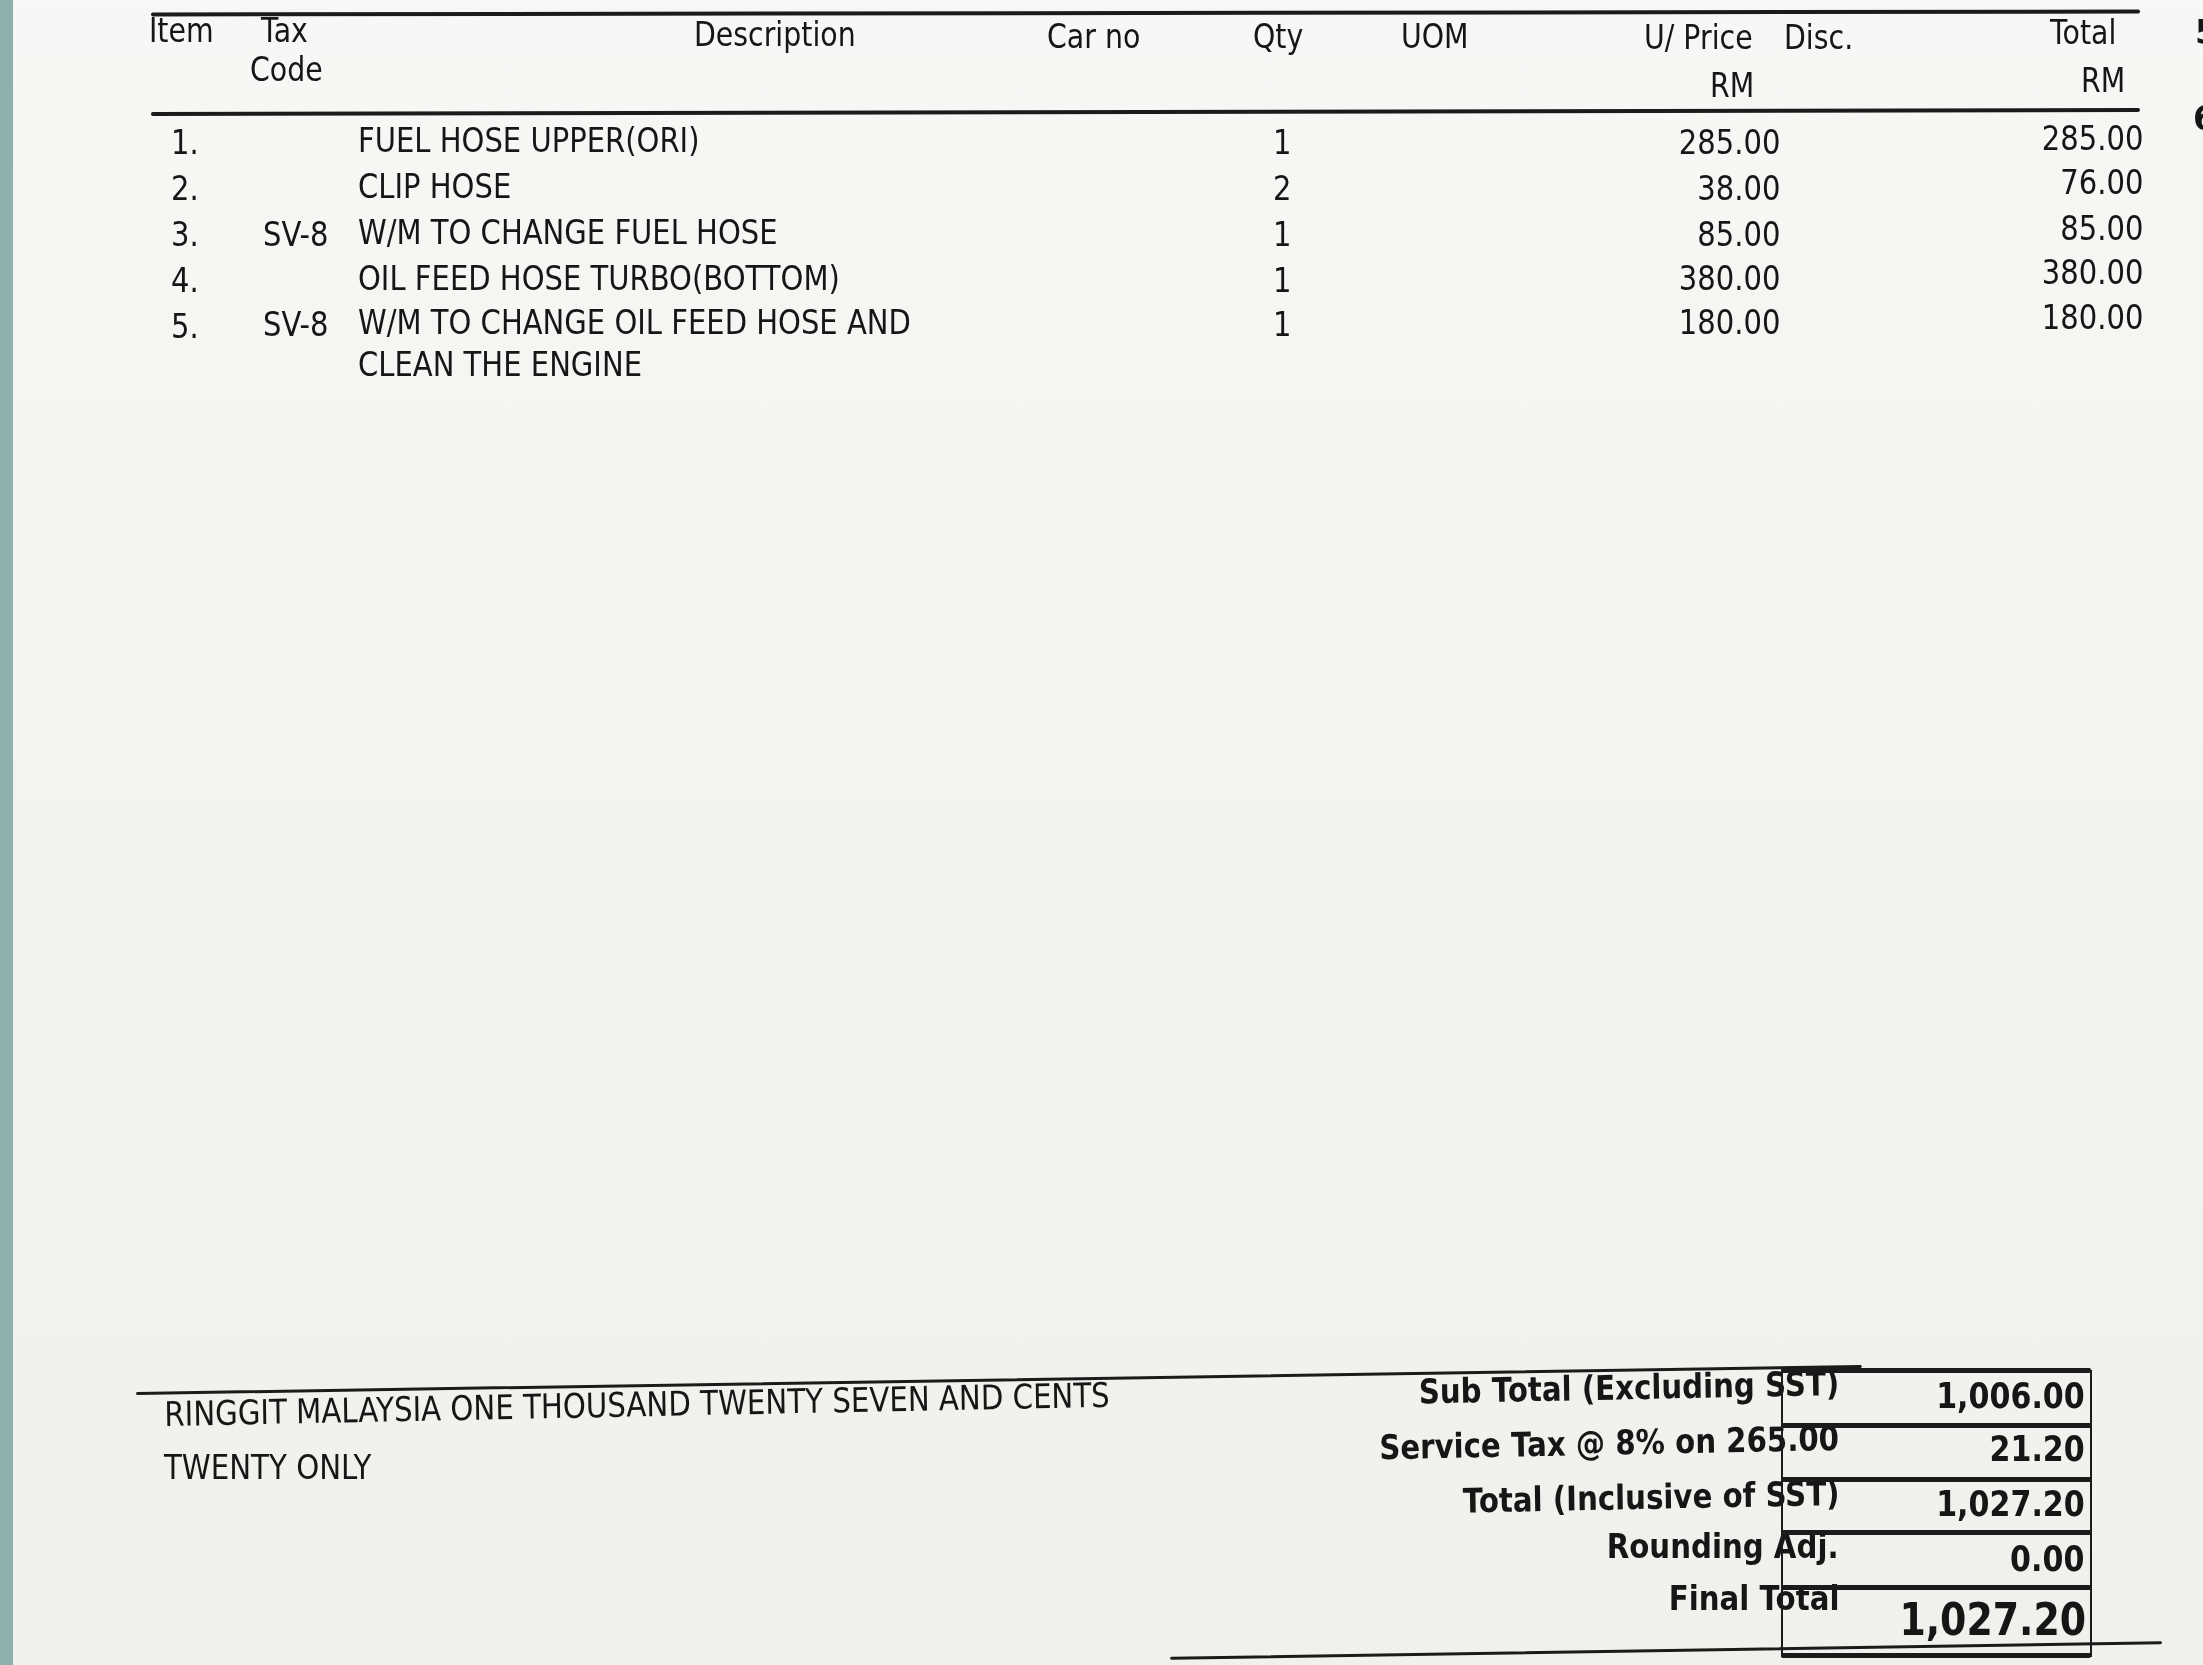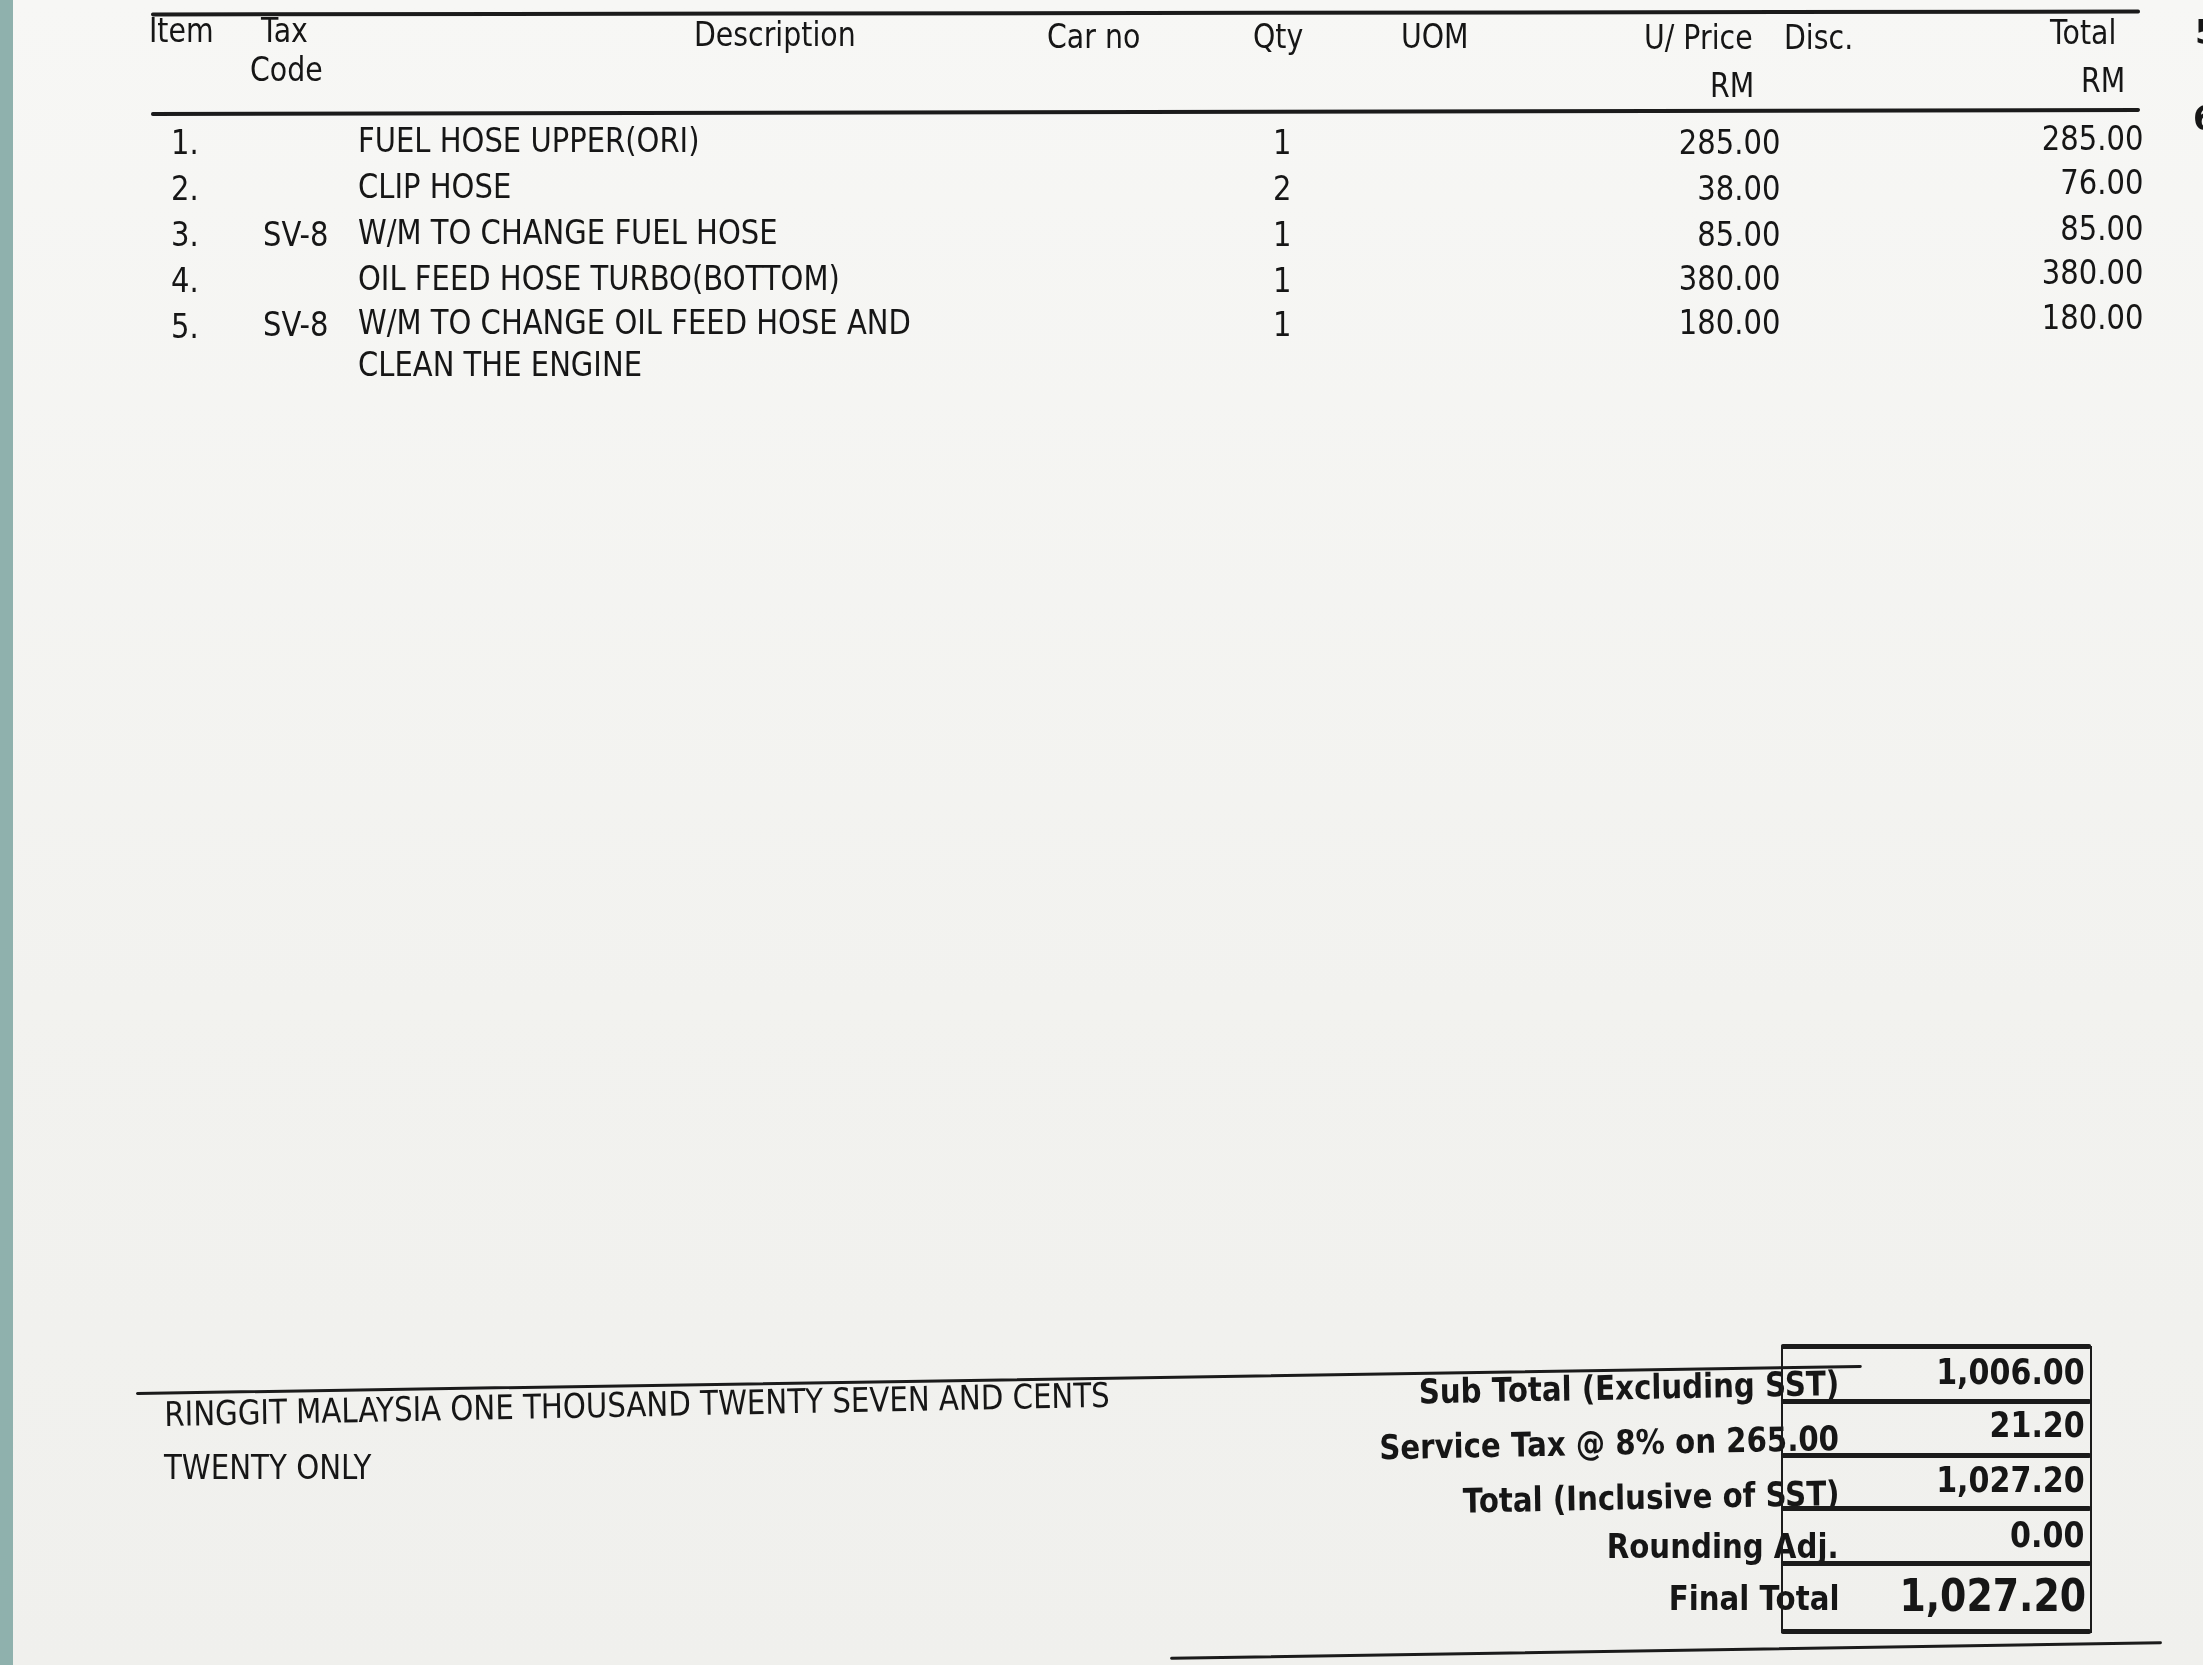--- a/index.html
+++ b/index.html
@@ -16,21 +16,21 @@
     .paper {
       position: absolute; left: 13px; top: 0; width: 2191px; height: 1666px;
       background: linear-gradient(180deg, #f7f7f5 0%, #f2f2ef 60%, #f0f0ed 100%);
     }
     .hline { position: absolute; background: #1b1b1b; height: 3.7px; border-radius: 1.8px; }
     .hdr { position: absolute; font-size: 33px; transform: scaleX(0.86); transform-origin: left top; white-space: nowrap; }
     .cell { position: absolute; font-size: 33px; white-space: nowrap; transform: scaleX(0.88); transform-origin: left top; }
     .cell.r { transform-origin: right top; text-align: right; }
     .words { position: absolute; left: 151px; font-size: 34px; transform: scaleX(0.86); transform-origin: left top; white-space: nowrap; }
     .tot-label { position: absolute; right: 365px; font-size: 34px; font-weight: bold; white-space: nowrap; text-align: right; transform: scaleX(0.86); transform-origin: right top; }
-    .tot-box { position: absolute; left: 1768px; width: 307px; border-left: 2.8px solid #1b1b1b; border-right: 2.8px solid #1b1b1b; }
+    .tot-box { position: absolute; left: 1768px; width: 307px; border-left: 2.8px solid #1b1b1b; border-right: 2.8px solid #1b1b1b; margin-top: 24px; }
     .tot-val { position: absolute; right: 0; font-weight: bold; font-size: 35px; white-space: nowrap; transform: scaleX(0.86); transform-origin: right top; }
     .tot-sep { position: absolute; left: -1.8px; width: 310px; height: 4.6px; background: #1b1b1b; border-radius: 1.8px; }
     .edge-mark { position: absolute; font-size: 33px; font-weight: bold; }
   </style>
 </head>
 <body>
 
 <div class="left-edge"></div>
 <div class="paper">
 

